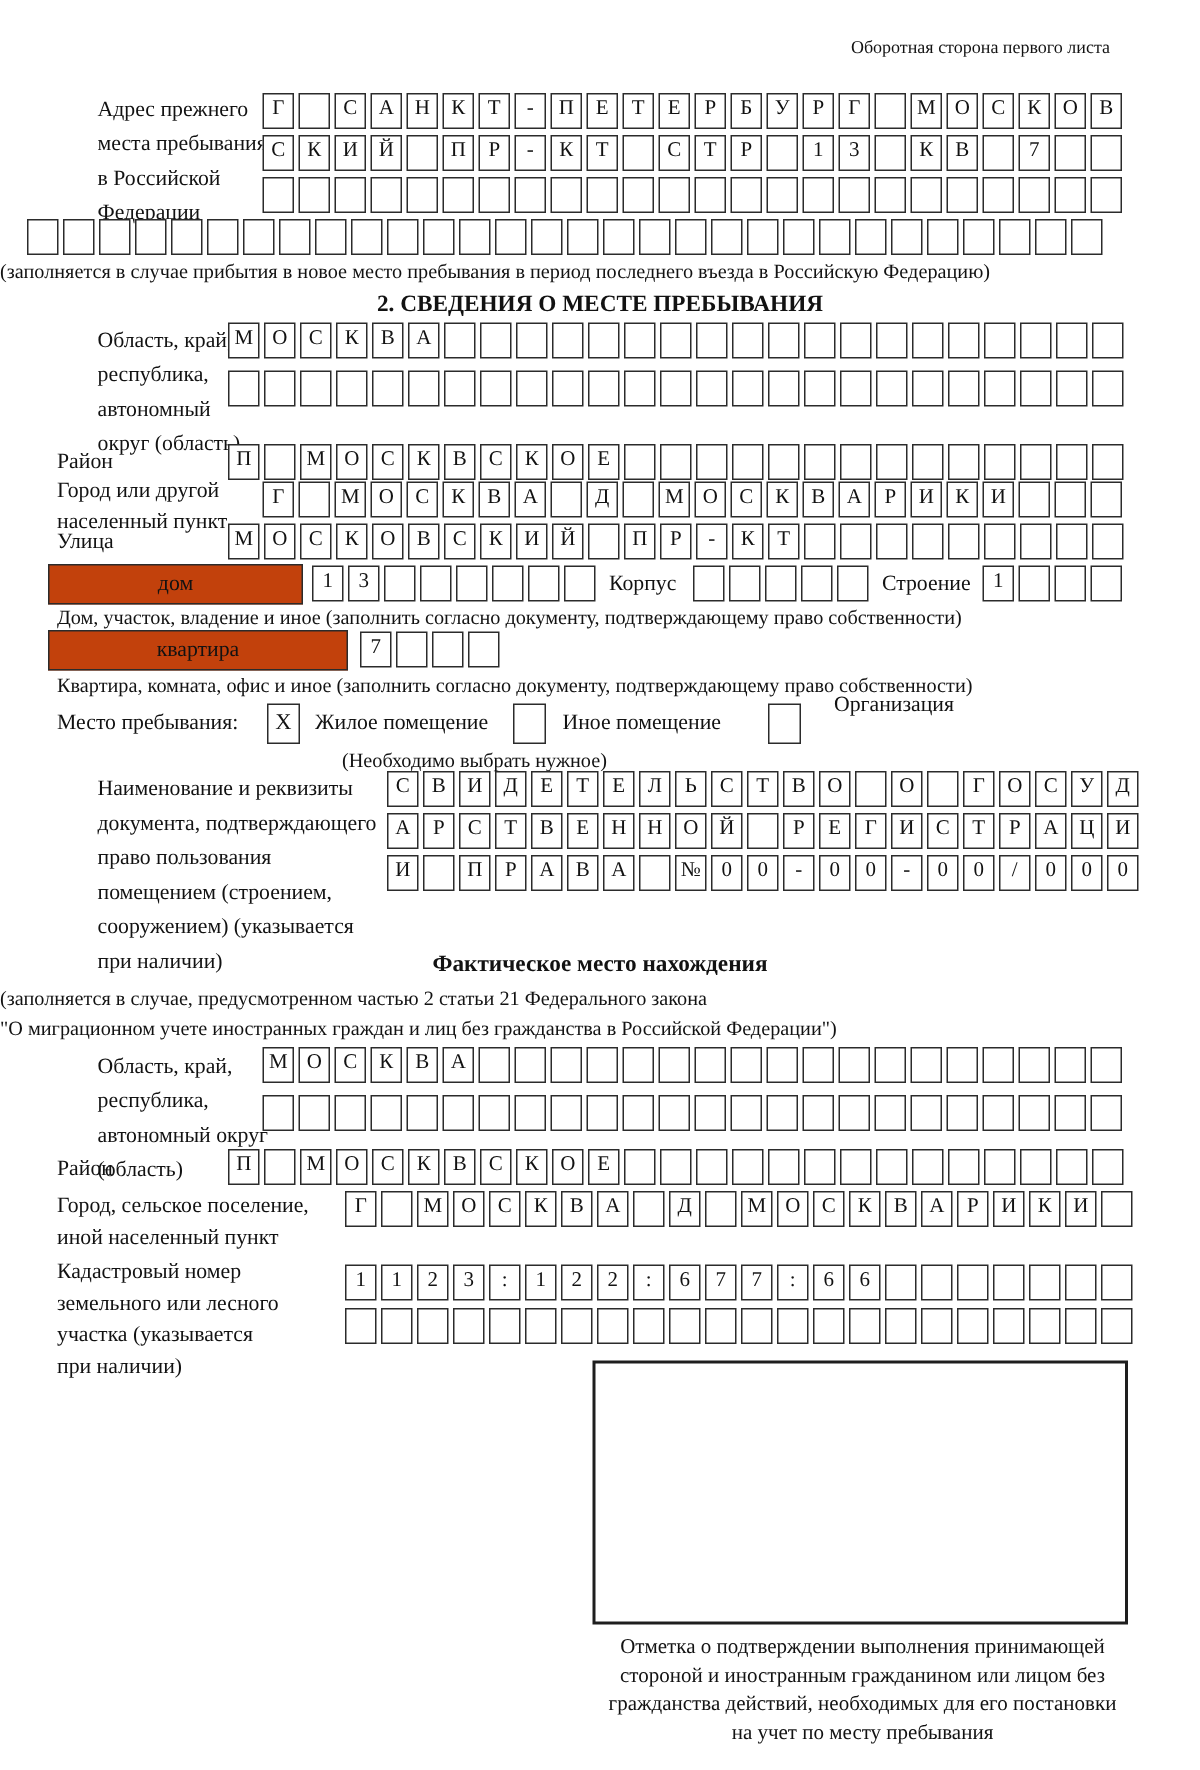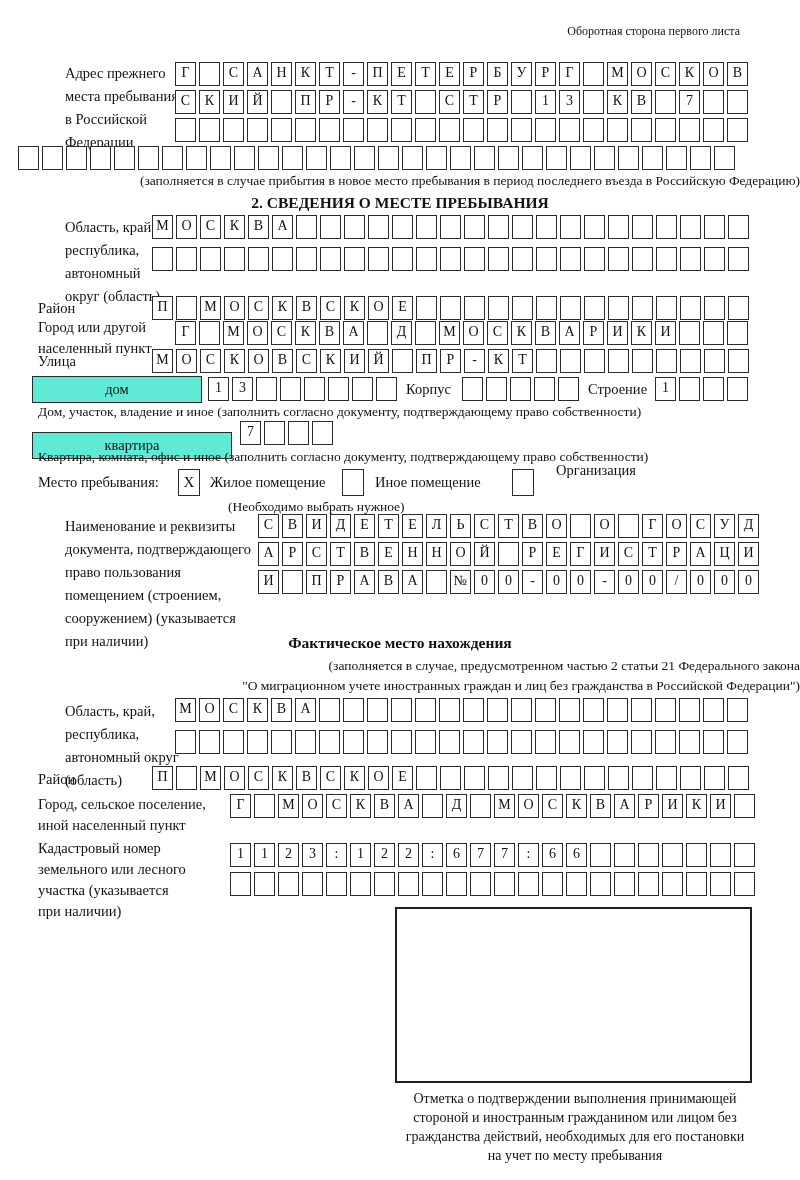--- a/index.html
+++ b/index.html
@@ -13,24 +13,24 @@
   .lbl2 { position:absolute; font-size:14.5px; line-height:21px; white-space:nowrap; }
   .inlinelbl { position:absolute; font-size:14.5px; white-space:nowrap; }
   .cellrow { position:absolute; display:flex; }
   .cell {
     box-sizing:border-box; flex:0 0 21px; width:21px; height:24px;
     border:1.5px solid #2b2b2b; margin-right:3px; text-align:center;
     font-size:14px; line-height:20px; background:#fff;
   }
   .title { position:absolute; left:0; width:100%; text-align:center; font-weight:bold; font-size:15.5px; }
   .note { position:absolute; font-size:13.5px; white-space:nowrap; }
-  .notecenter { position:absolute; left:0; width:100%; text-align:right; font-size:13.5px; }
+  .notecenter { position:absolute; left:0; width:100%; text-align:left; font-size:13.5px; }
   .bigbox {
     position:absolute; box-sizing:border-box; height:27px;
-    border:1.6px solid #2b2b2b; text-align:center; font-size:14.5px; line-height:24px; background:#5eead4;
+    border:1.6px solid #2b2b2b; text-align:center; font-size:14.5px; line-height:24px; background:#c2410c;
   }
   .chk {
     position:absolute; box-sizing:border-box; width:22px; height:27px;
     border:1.6px solid #2b2b2b; text-align:center; font-size:15px; line-height:24px; background:#fff;
   }
   .stamp-box { position:absolute; box-sizing:border-box; border:2px solid #1e1e1e; background:#fff; }
   .stampnote { position:absolute; font-size:14px; line-height:19px; text-align:center; }
 </style>
 </head>
 <body>
@@ -330,21 +330,21 @@
     </div>
   <div class="inlinelbl" style="left:588px; top:381px;">Строение</div>
   <div class="cellrow" style="left:655px; top:377px;">
       <span class="cell">1</span>
       <span class="cell"></span>
       <span class="cell"></span>
       <span class="cell"></span>
     </div>
   <div class="note" style="left:38px; top:404px;">Дом, участок, владение и иное (заполнить согласно документу, подтверждающему право собственности)</div>
 
-  <div class="bigbox" style="left:32px; top:420px; width:200px;margin-top:12px;">квартира</div>
+  <div class="bigbox" style="left:32px; top:420px; width:200px;">квартира</div>
   <div class="cellrow" style="left:240px; top:421px;">
       <span class="cell">7</span>
       <span class="cell"></span>
       <span class="cell"></span>
       <span class="cell"></span>
     </div>
   <div class="note" style="left:38px; top:449px;">Квартира, комната, офис и иное (заполнить согласно документу, подтверждающему право собственности)</div>
 
   <div class="inlinelbl" style="left:38px; top:474px;">Место пребывания:</div>
   <div class="chk" style="left:178px; top:469px;">X</div>

